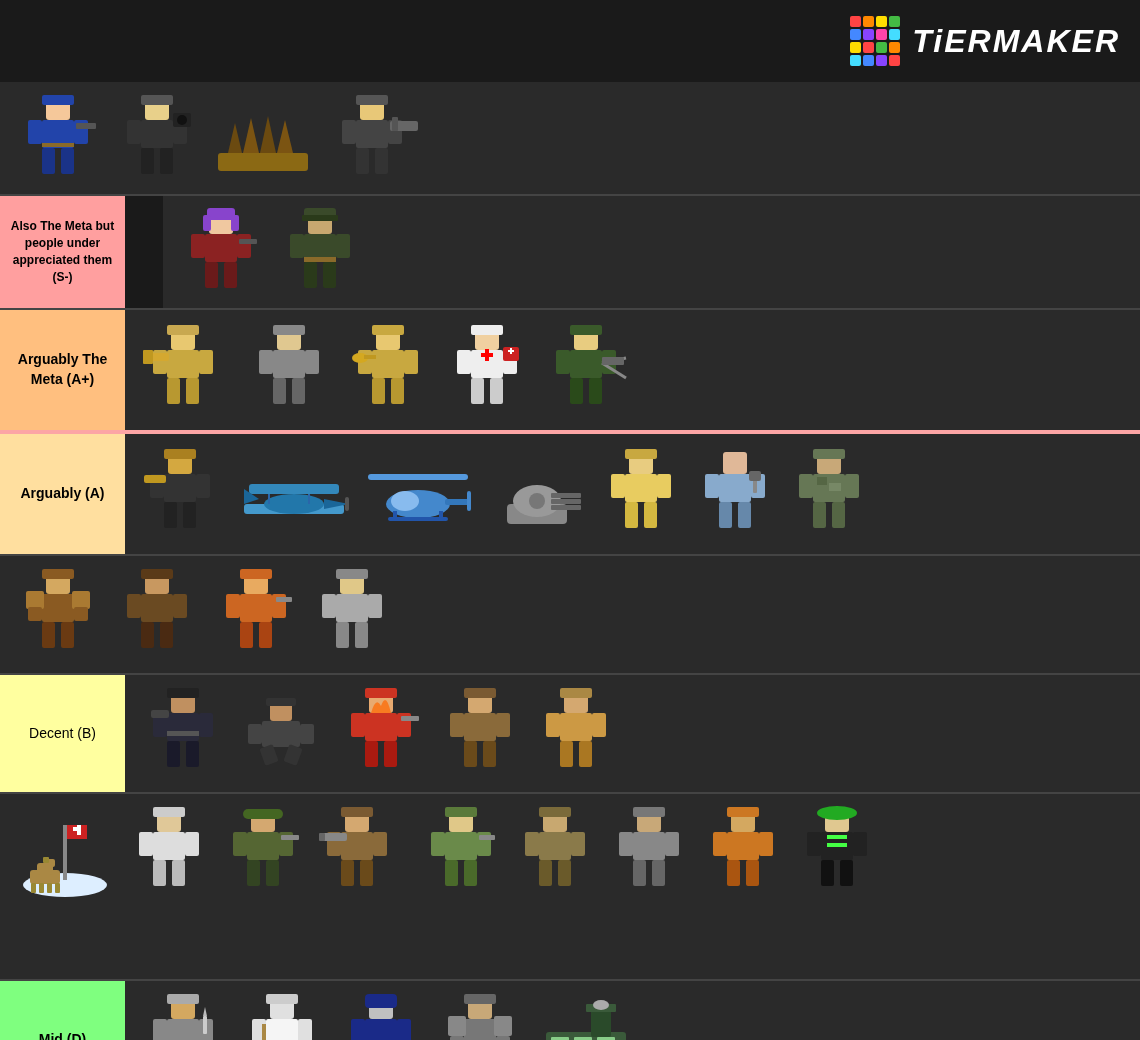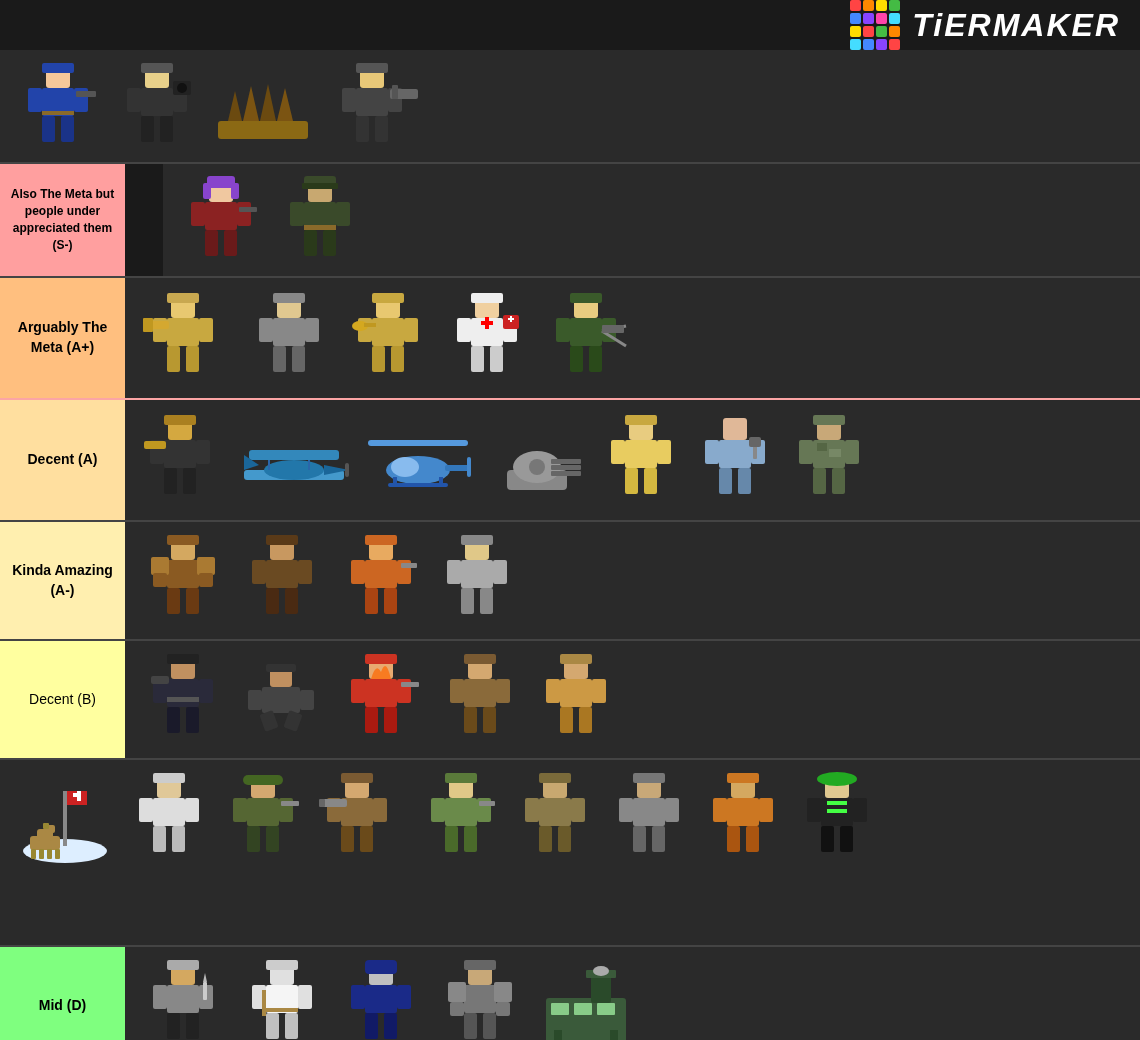--- a/index.html
+++ b/index.html
@@ -8,21 +8,21 @@
       font-family: Arial, sans-serif;
       width: 1140px;
       min-height: 1040px;
     }
   </style>
 </head>
 <body>
 
 <div style="background:#1a1a1a; width:1140px; min-height:1040px;">
 
-  <div style="display:flex; align-items:center; justify-content:flex-end; padding:0 20px; background:#1a1a1a;">
+  <div style="display:flex; align-items:center; justify-content:flex-end; padding:16px 20px; background:#1a1a1a;">
     <div style="display:flex; align-items:center; gap:12px;">
       <div style="display:grid; grid-template-columns:repeat(4,11px); grid-template-rows:repeat(4,11px); gap:2px;">
         <div style="background:#ff4444; border-radius:2px;"></div>
         <div style="background:#ff8800; border-radius:2px;"></div>
         <div style="background:#ffdd00; border-radius:2px;"></div>
         <div style="background:#44bb44; border-radius:2px;"></div>
         <div style="background:#4488ff; border-radius:2px;"></div>
         <div style="background:#8844ff; border-radius:2px;"></div>
         <div style="background:#ff44aa; border-radius:2px;"></div>
         <div style="background:#44ddff; border-radius:2px;"></div>
@@ -145,21 +145,21 @@
             <rect x="56" y="27" width="14" height="24" rx="2" fill="#3a4a2a"></rect>
             <rect x="24" y="55" width="13" height="26" rx="2" fill="#2a3a1a"></rect>
             <rect x="43" y="55" width="13" height="26" rx="2" fill="#2a3a1a"></rect>
 
             <rect x="24" y="50" width="32" height="5" fill="#8a6a2a"></rect>
           </svg>
         </div>
       </div>
     </div>
 
-    <div style="display:flex; border-bottom:2px solid #fca5a5;">
+    <div style="display:flex; border-bottom:4px solid #fca5a5;">
       <div style="min-width:125px; max-width:125px; background:#ffbf7f; display:flex; align-items:center; justify-content:center; text-align:center; font-weight:bold; font-size:14px; padding:8px 6px; line-height:1.4; color:#000;">
         Arguably The Meta (A+)
       </div>
       <div style="flex:1; display:flex; flex-wrap:wrap; align-items:center; padding:6px 10px; background:#2a2a2a; gap:4px; min-height:120px;">
 
         <div style="width:100px; height:105px; display:flex; align-items:center; justify-content:center;">
           <svg viewBox="0 0 85 95" width="85" height="95">
             <rect x="28" y="5" width="24" height="22" rx="3" fill="#e8c870"></rect>
             <rect x="24" y="2" width="32" height="10" rx="2" fill="#c8a850"></rect>
             <rect x="24" y="27" width="32" height="28" rx="2" fill="#c8a840"></rect>
@@ -232,21 +232,21 @@
             <line x1="56" y1="40" x2="80" y2="55" stroke="#888" stroke-width="3"></line>
             <line x1="56" y1="40" x2="80" y2="35" stroke="#888" stroke-width="3"></line>
             <rect x="56" y="34" width="22" height="8" rx="1" fill="#666"></rect>
           </svg>
         </div>
       </div>
     </div>
 
     <div style="display:flex; border-bottom:2px solid #444;">
       <div style="min-width:125px; max-width:125px; background:#ffdf9f; display:flex; align-items:center; justify-content:center; text-align:center; font-weight:bold; font-size:14px; padding:8px 6px; line-height:1.4; color:#000;">
-        Decent (A)
+        Arguably (A)
       </div>
       <div style="flex:1; display:flex; flex-wrap:wrap; align-items:center; padding:6px 10px; background:#2a2a2a; gap:4px; min-height:120px;">
 
         <div style="width:95px; height:105px; display:flex; align-items:center; justify-content:center;">
           <svg viewBox="0 0 85 95" width="85" height="95">
             <rect x="28" y="5" width="24" height="22" rx="3" fill="#d4a840"></rect>
             <rect x="24" y="2" width="32" height="10" rx="2" fill="#aa8020"></rect>
             <rect x="24" y="27" width="32" height="28" rx="2" fill="#333"></rect>
             <rect x="10" y="27" width="14" height="24" rx="2" fill="#333"></rect>
             <rect x="56" y="27" width="14" height="24" rx="2" fill="#333"></rect>
@@ -347,23 +347,20 @@
             <rect x="10" y="27" width="14" height="24" rx="2" fill="#667755"></rect>
             <rect x="56" y="27" width="14" height="24" rx="2" fill="#667755"></rect>
             <rect x="24" y="55" width="13" height="26" rx="2" fill="#556644"></rect>
             <rect x="43" y="55" width="13" height="26" rx="2" fill="#556644"></rect>
           </svg>
         </div>
       </div>
     </div>
 
     <div style="display:flex; border-bottom:2px solid #444;">
-      <div style="min-width:125px; max-width:125px; background:#ffefaf; display:flex; align-items:center; justify-content:center; text-align:center; font-weight:bold; font-size:14px; padding:8px 6px; line-height:1.4; color:#000;">
-        Kinda Amazing<br>(A-)
-      </div>
       <div style="flex:1; display:flex; flex-wrap:wrap; align-items:center; padding:6px 10px; background:#2a2a2a; gap:4px; min-height:110px;">
 
         <div style="width:95px; height:105px; display:flex; align-items:center; justify-content:center;">
           <svg viewBox="0 0 80 95" width="80" height="95">
             <rect x="28" y="5" width="24" height="22" rx="3" fill="#d4a860"></rect>
             <rect x="24" y="2" width="32" height="10" rx="2" fill="#8a5a22"></rect>
             <rect x="24" y="27" width="32" height="28" rx="2" fill="#8a5a22"></rect>
             <rect x="8" y="24" width="18" height="18" rx="2" fill="#aa7a32"></rect>
             <rect x="54" y="24" width="18" height="18" rx="2" fill="#aa7a32"></rect>
             <rect x="10" y="40" width="14" height="14" rx="2" fill="#8a5a22"></rect>

